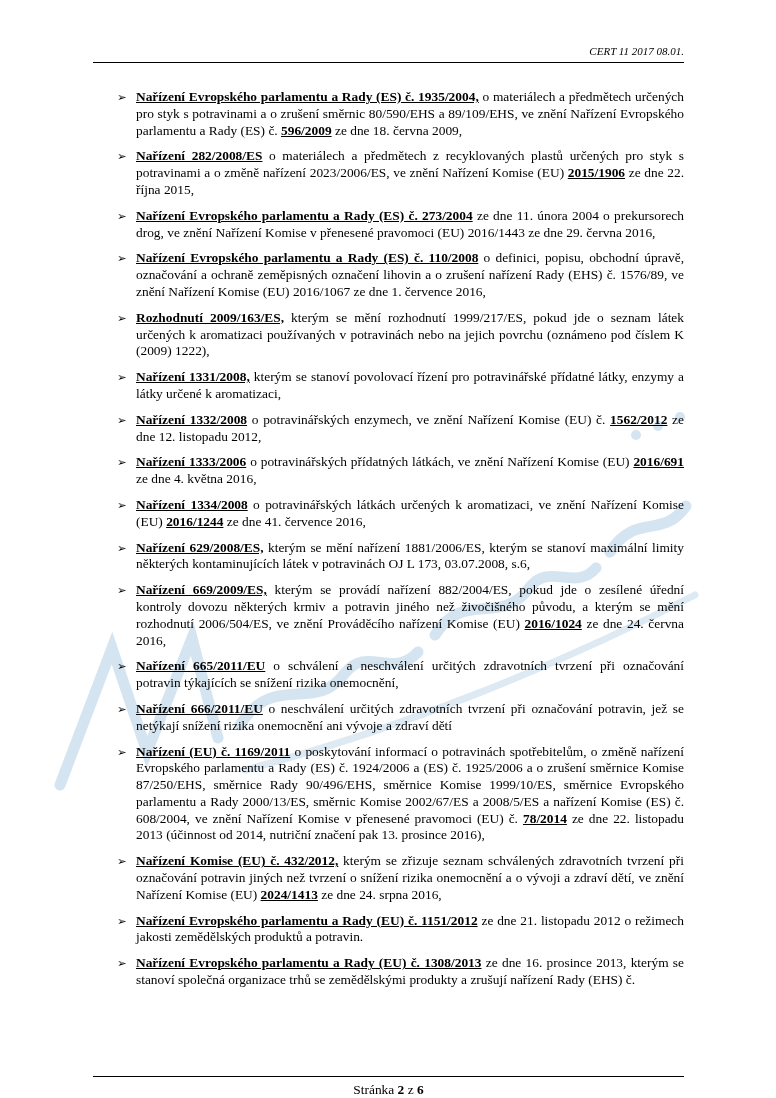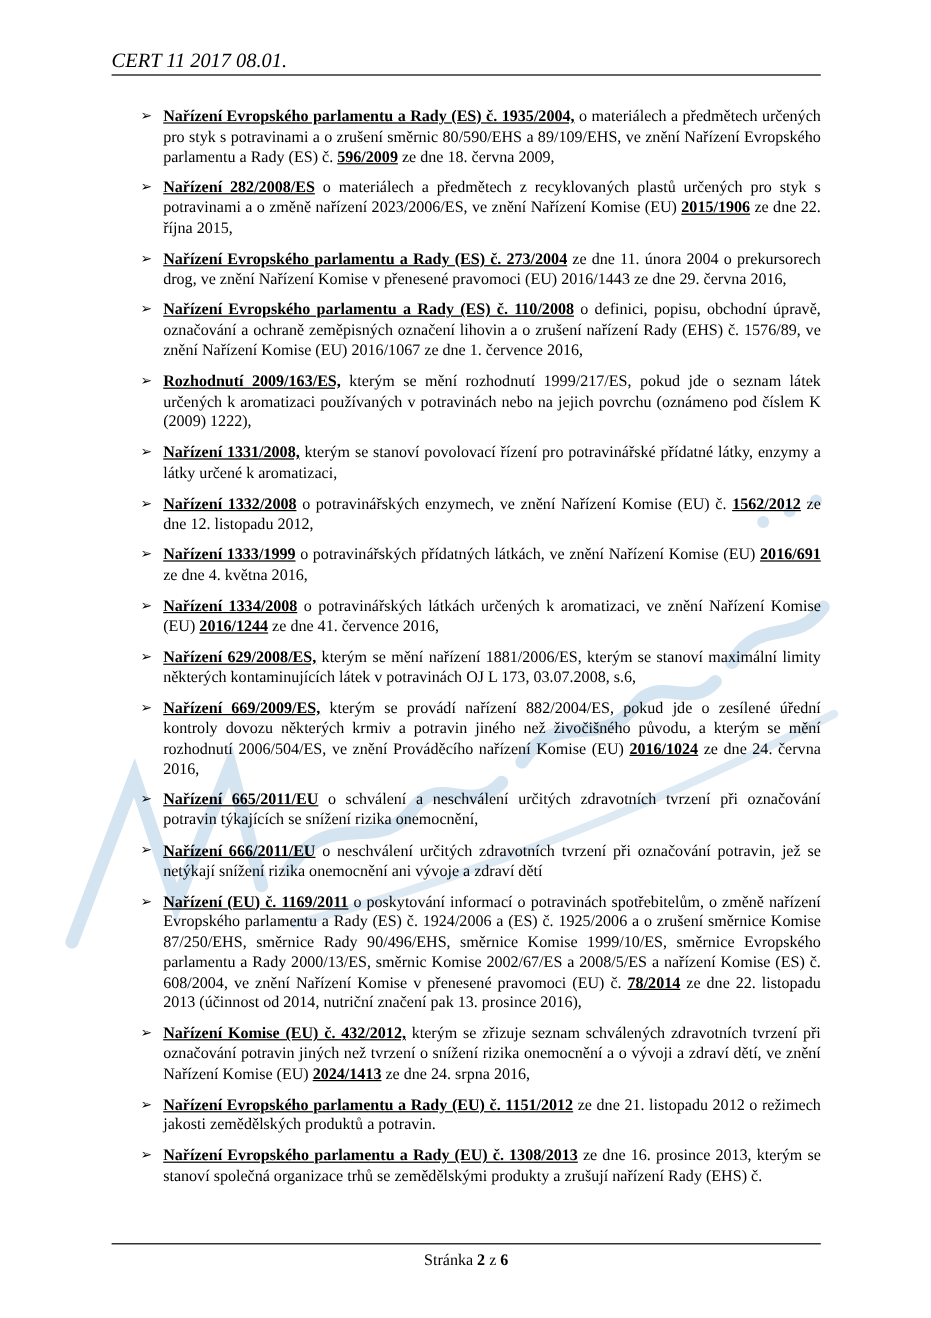--- a/index.html
+++ b/index.html
@@ -2,28 +2,28 @@
 <html style="--wm: #a9c9e2;"><head>
 <meta charset="utf-8">
 <style>
   * { margin:0; padding:0; box-sizing:border-box; }
   html,body { background:#ffffff; }
   .page {
     width:776px; height:1098px; background:#fff; position:relative; overflow:hidden;
     padding:43px 92px 0 93px; display:flex; flex-direction:column;
     font-family:"Liberation Serif","DejaVu Serif",serif; color:#000;
   }
-  .doc-ref { text-align:left; font-style:italic; font-size:17px; line-height:16px; }
+  .doc-ref { text-align:right; font-style:italic; font-size:11px; line-height:16px; }
   .hrule { border-top:1px solid #000; margin-top:3px; height:0; }
   .content { margin-top:26px; position:relative; z-index:1; }
   .item { display:flex; margin-bottom:9px; font-size:13.4px; line-height:16.8px; }
   .bullet { flex:none; width:19px; margin-left:24px; font-size:11.5px; line-height:16.8px; }
   .itext { flex:1; text-align:justify; }
   .itext b { font-weight:bold;text-decoration:underline; }
-  .footer { margin-top:auto; padding-bottom:40px; position:relative; z-index:1; }
+  .footer { margin-top:auto; position:relative; z-index:1; }
   .pagenum { text-align:center; font-size:13.4px; margin-top:5px; }
   .watermark { position:absolute; left:30px; top:340px; z-index:0; pointer-events:none; }
   .watermark path { fill:none; stroke:var(--wm,#a9c9e2); stroke-width:11; stroke-linecap:round; opacity:.5; }
   .watermark path.thin { stroke-width:7; opacity:.4; }
   .watermark circle { fill:var(--wm,#a9c9e2); opacity:.5; }
 </style>
 </head>
 <body>
 
 <div class="page">
@@ -70,21 +70,21 @@
       <div class="item">
         <span class="bullet">➢</span>
         <div class="itext"><b>Nařízení 1331/2008,</b><span> kterým se stanoví povolovací řízení pro potravinářské přídatné látky, enzymy a látky určené k aromatizaci,</span></div>
       </div>
       <div class="item">
         <span class="bullet">➢</span>
         <div class="itext"><b>Nařízení 1332/2008</b><span> o potravinářských enzymech, ve znění Nařízení Komise (EU) č. </span><b>1562/2012</b><span> ze dne 12. listopadu 2012,</span></div>
       </div>
       <div class="item">
         <span class="bullet">➢</span>
-        <div class="itext"><b>Nařízení 1333/1999</b><span> o potravinářských přídatných látkách, ve znění Nařízení Komise (EU) </span><b>2016/691</b><span> ze dne 4. května 2016,</span></div>
+        <div class="itext"><b>Nařízení 1333/2006</b><span> o potravinářských přídatných látkách, ve znění Nařízení Komise (EU) </span><b>2016/691</b><span> ze dne 4. května 2016,</span></div>
       </div>
       <div class="item">
         <span class="bullet">➢</span>
         <div class="itext"><b>Nařízení 1334/2008</b><span> o potravinářských látkách určených k aromatizaci, ve znění Nařízení Komise (EU) </span><b>2016/1244</b><span> ze dne 41. července 2016,</span></div>
       </div>
       <div class="item">
         <span class="bullet">➢</span>
         <div class="itext"><b>Nařízení 629/2008/ES,</b><span> kterým se mění nařízení 1881/2006/ES, kterým se stanoví maximální limity některých kontaminujících látek v potravinách  OJ L 173, 03.07.2008, s.6,</span></div>
       </div>
       <div class="item">

